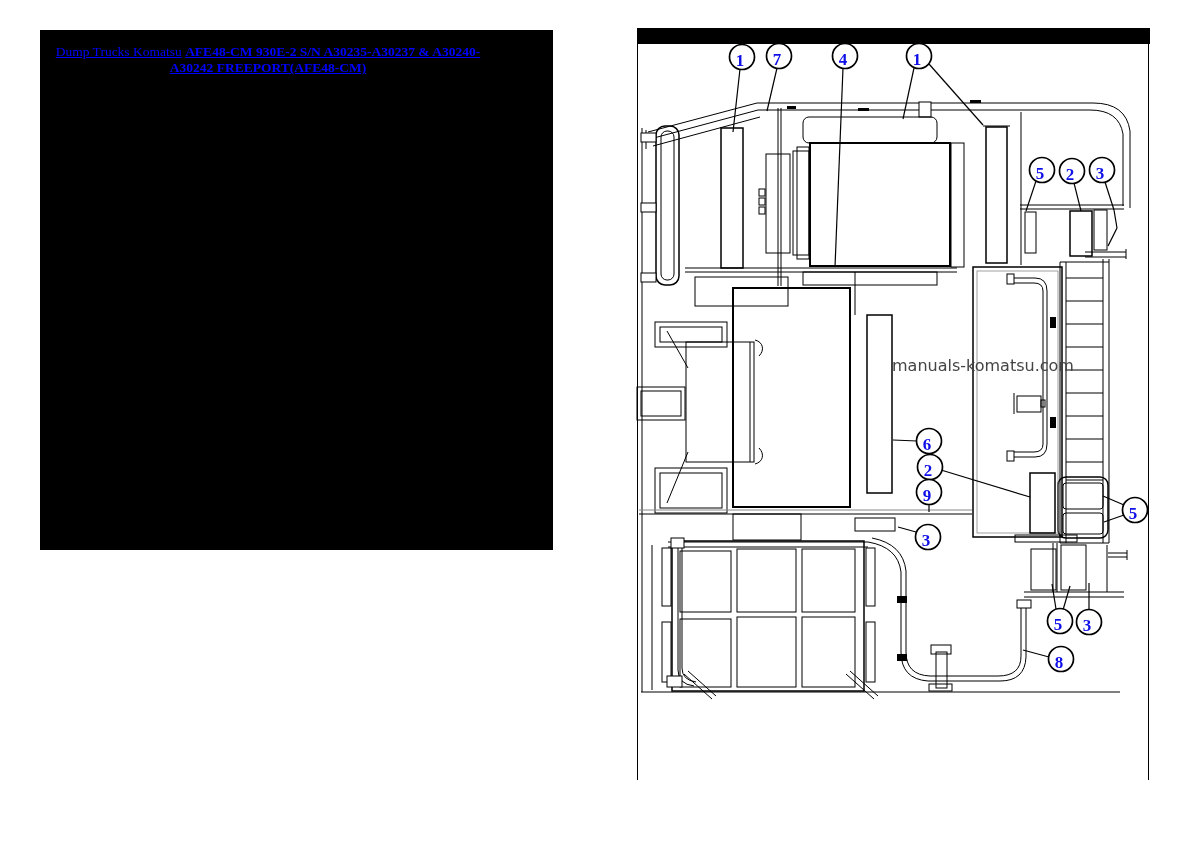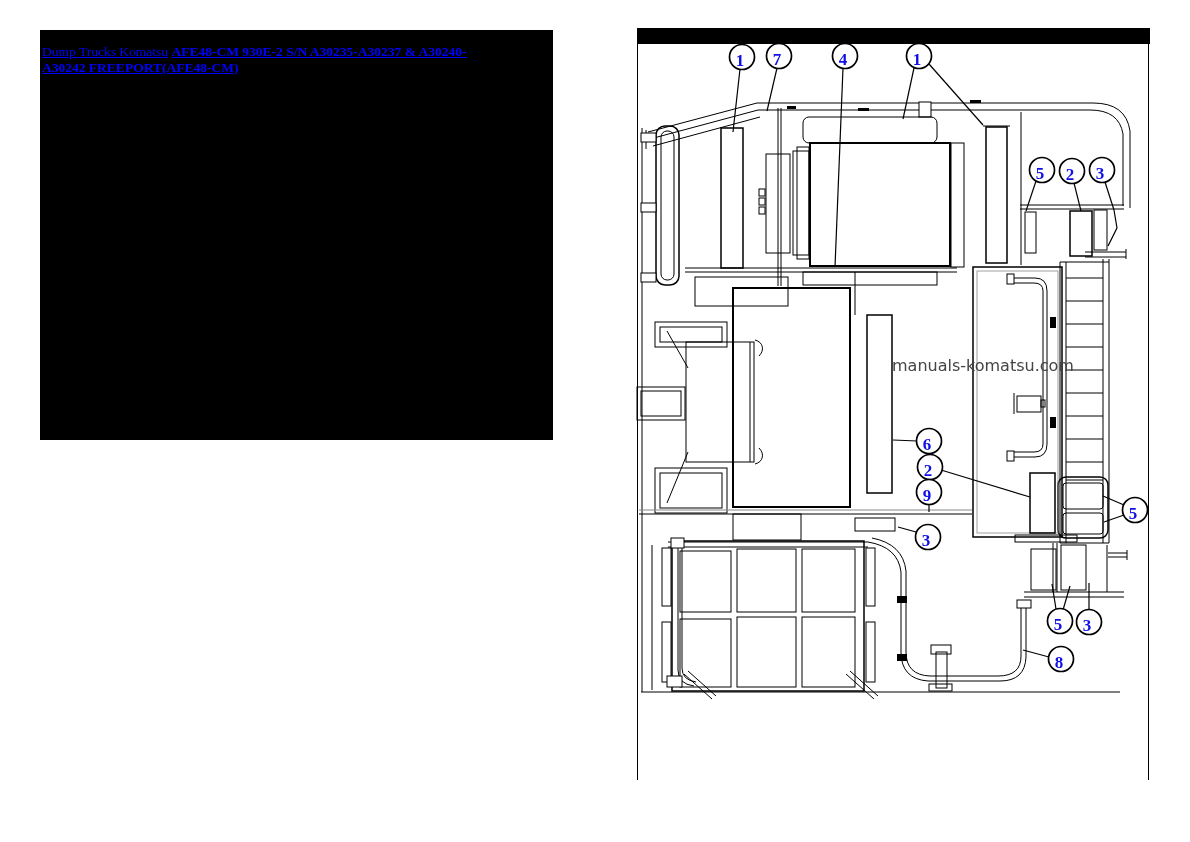--- a/index.html
+++ b/index.html
@@ -1,17 +1,17 @@
 <!DOCTYPE html>
 <html><head>
 <meta charset="utf-8">
 <style>
   html,body{margin:0;padding:0;width:1190px;height:842px;background:#fff;overflow:hidden;
             font-family:"Liberation Serif", serif;}
-  .left-panel{position:absolute;left:40px;top:30px;width:513px;height:410px;background:#000;}
+  .left-panel{position:absolute;left:40px;top:30px;width:513px;height:520px;background:#000;text-align:center;}
   .links{margin:0;padding:14px 10px 0 2px;max-width:452px;font-size:13.5px;line-height:16px;}
   .links a{color:#0000ff;text-decoration:underline;cursor:pointer;}
   .links a.model{font-weight:bold;}
   .diagram-wrap{position:absolute;left:630px;top:20px;width:530px;height:772px;}
   svg{display:block;}
   .wm{font-family:"DejaVu Sans", sans-serif;font-size:16px;fill:#444;}
   .callout-num{font-family:"Liberation Serif", serif;font-size:17px;font-weight:bold;
                fill:#0f0fe8;text-anchor:middle;}
 </style>
 </head>

